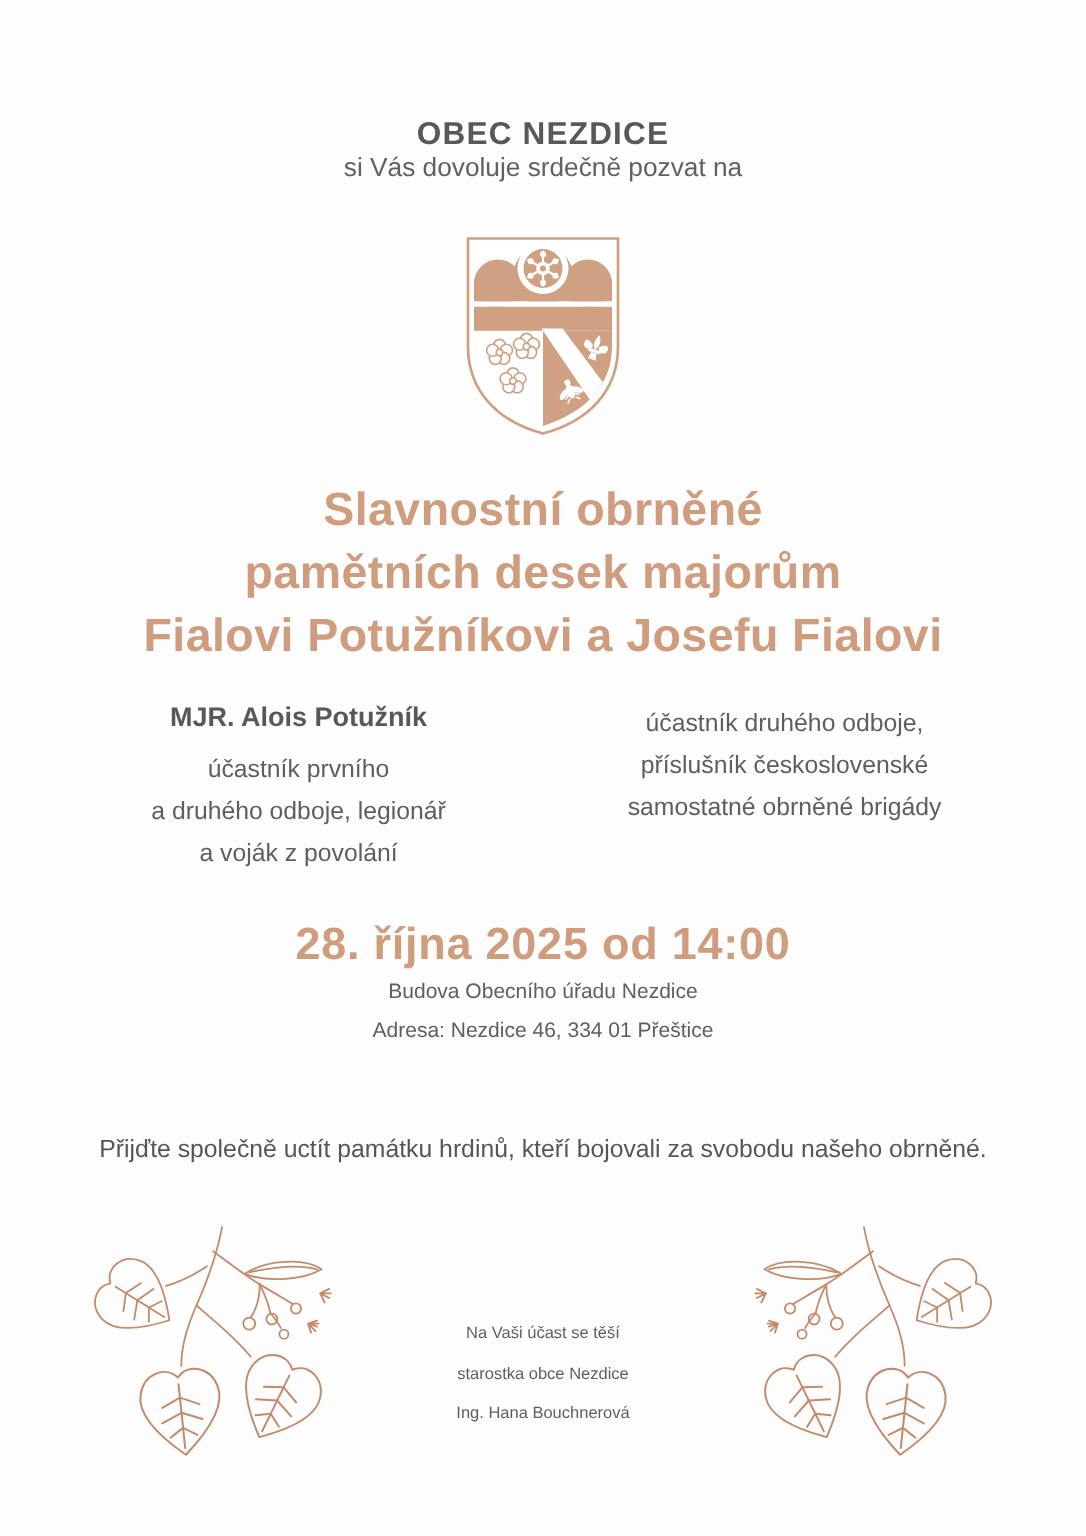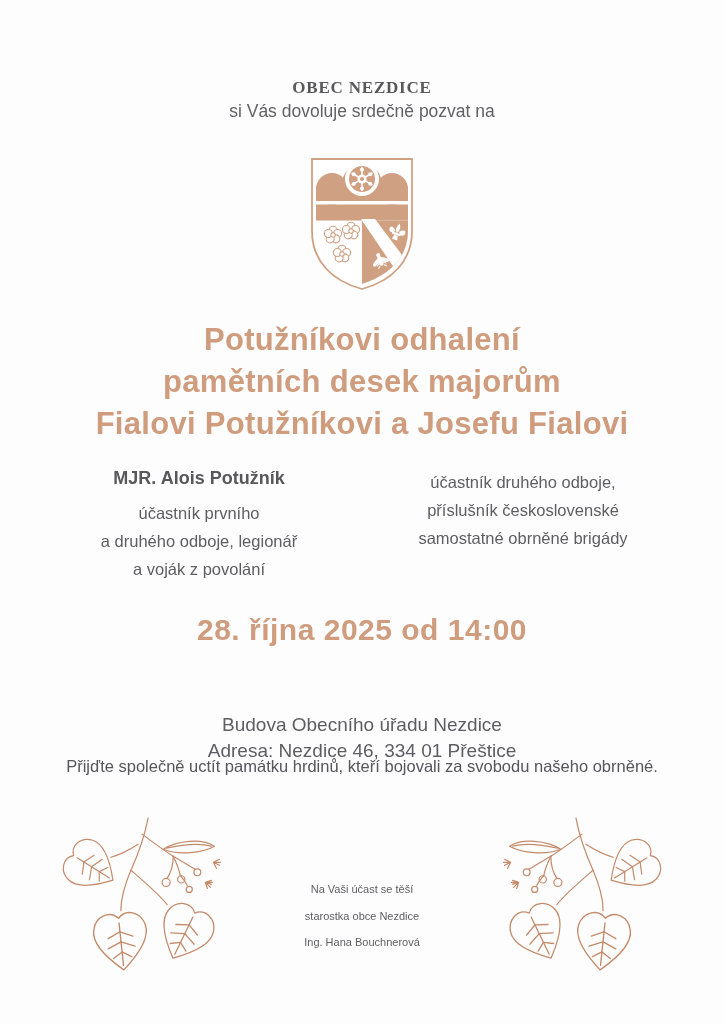--- a/index.html
+++ b/index.html
@@ -12,23 +12,22 @@
     position:relative;
     width:724px;height:1024px;
     margin:0 auto;
     background:#fdfdfd;
     font-family:"Liberation Sans", sans-serif;
     overflow:hidden;
   }
   .centered{position:absolute;left:0;right:0;text-align:center;}
   .org-name{
     top:78px;
-    font-size:17px;font-weight:700;letter-spacing:0.8px;
+    font-size:21px;font-weight:700;letter-spacing:0.8px;
     color:#58585b;
-    font-family:Liberation Serif, serif;
   }
   .invite-line{
     top:101px;
     font-size:17.5px;color:#616165;
   }
   .coat{
     position:absolute;left:50%;top:153px;
     transform:translateX(-50%);
     width:118px;height:140px;
   }
@@ -49,22 +48,22 @@
   }
   .honoree .desc-line{
     font-size:16.5px;line-height:28px;color:#5e5e62;
   }
   .event-datetime{
     top:613px;
     font-size:30px;font-weight:700;letter-spacing:0.5px;
     color:var(--accent);
   }
   .venue-block{
-    top:712px;
-    font-size:19px;line-height:26px;color:#5e5e62;
+    top:647px;
+    font-size:14px;line-height:26px;color:#5e5e62;
   }
   .appeal-line{
     top:757px;
     font-size:16.5px;color:#55555a;
   }
   .closing-block{
     top:876px;
     font-size:11px;line-height:26.5px;color:#5e5e62;
   }
   .leaf{
@@ -193,21 +192,21 @@
             <circle cx="2.8" cy="3.9" r="4"></circle>
           <circle cx="-2.8" cy="3.9" r="4"></circle>
             <circle cx="-4.6" cy="-1.5" r="4"></circle>
             <circle cx="0" cy="0" r="2.2"></circle>
         </g>
       </g>
     </g>
   </svg>
 
   <div class="centered main-title">
-    <div>Potužníkovi odhalení</div>
+    <div>Slavnostní obrněné</div>
     <div>pamětních desek majorům</div>
     <div>Fialovi Potužníkovi a Josefu Fialovi</div>
   </div>
 
   <div class="honoree left">
     <h3>MJR. Alois Potužník</h3>
     <div class="desc-line">účastník prvního</div>
     <div class="desc-line">a druhého odboje, legionář</div>
     <div class="desc-line">a voják z povolání</div>
   </div>

